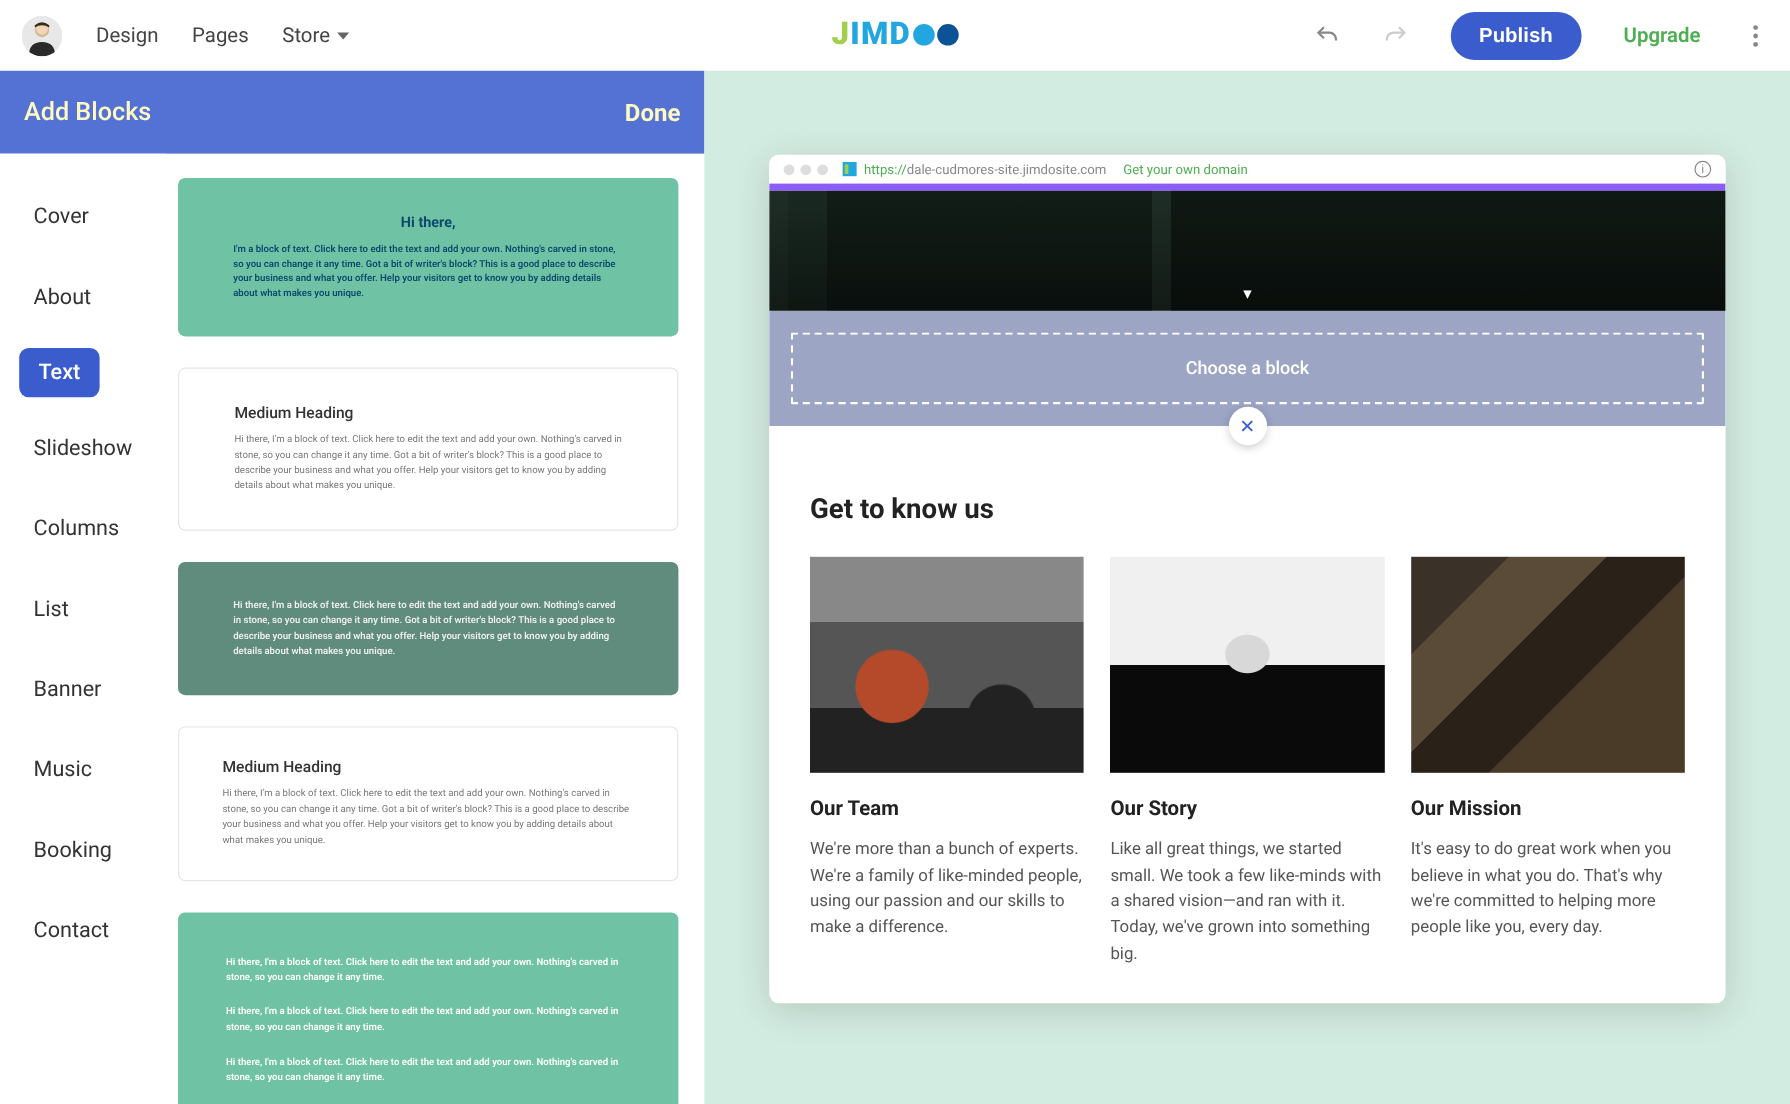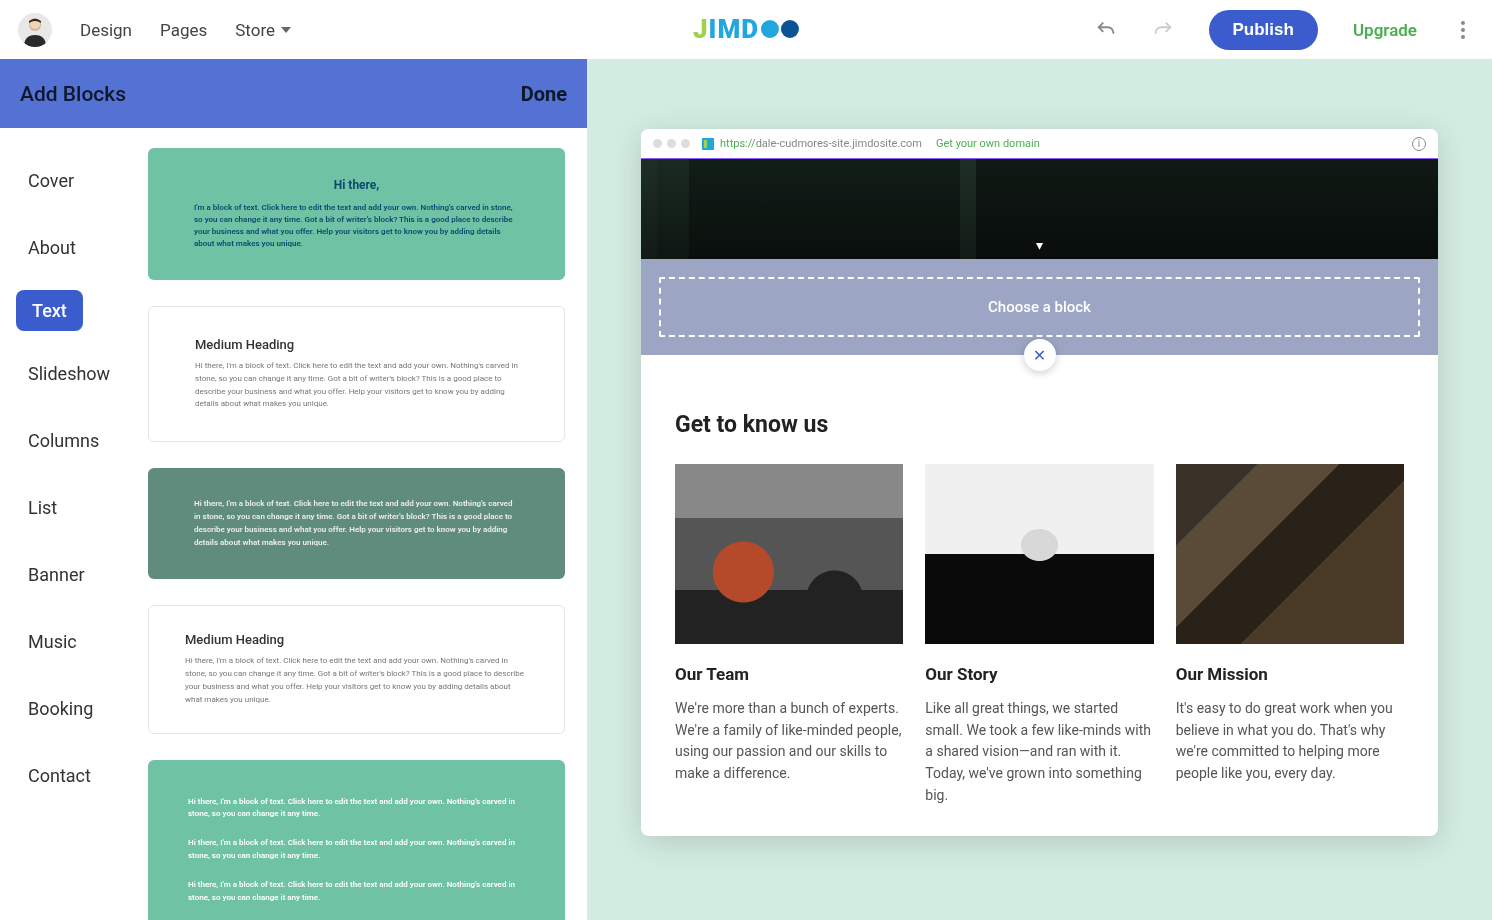--- a/index.html
+++ b/index.html
@@ -19,21 +19,21 @@
   .topright { margin-left:auto; display:flex; align-items:center; gap:35px; }
   .icon-undo, .icon-redo { width:22px; height:22px; color:#888; cursor:pointer; }
   .publish-btn { background:#3a5ccc; color:#fff; border:none; border-radius:22px; padding:10px 24px; font-size:17px; font-weight:600; cursor:pointer; }
   .upgrade-link { color:#4caf50; font-size:17px; font-weight:600; cursor:pointer; }
   .more-dots { width:22px; height:22px; color:#888; cursor:pointer; display:flex; flex-direction:column; justify-content:center; align-items:center; gap:3px;}
   .more-dots span{width:4px;height:4px;border-radius:50%;background:#888;}
 
   
   .main { display:flex; width:100%; height: calc(920px - 59px); }
   .leftpanel { width:587px; height:100%; display:flex; flex-direction:column; background:#fff; }
-  .panelheader { background:#5472d3; color:#0f172a; height:69px; display:flex; align-items:center; padding:0 20px; }
+  .panelheader { background:#5472d3; color:#fef9c3; height:69px; display:flex; align-items:center; padding:0 20px; }
   .panelheader .title { font-size:21px; font-weight:500; }
   .panelheader .done { margin-left:auto; font-size:20px; font-weight:700; cursor:pointer; }
   .panelbody { flex:1; display:flex; overflow:hidden; }
   .categories { width:138px; padding:28px 0 0 16px; background:#fff; }
   .cat-item { display:block; padding:14px 12px; font-size:18px; color:#333; cursor:pointer; border-radius:8px; margin-bottom:18px; }
   .cat-item.active { background:#3a5ccc; color:#fff; font-weight:500; padding:10px 16px; width:fit-content; }
 
   .blocks-col { flex:1; overflow-y:auto; padding:20px 22px 20px 10px; position:relative; }
   .blocks-col::-webkit-scrollbar { width:12px; }
   .blocks-col::-webkit-scrollbar-track { background:#f0f0f0; }
@@ -48,21 +48,21 @@
   .block-card .bp { font-size:8px; line-height:1.5; text-align:left; font-weight:600; }
   .block-card .bh-left { font-size:13px; font-weight:500; margin-bottom:8px; }
   .block-card .bp-left { font-size:8px; line-height:1.6; color:#777; }
   .block-card.dark-teal .bp-left { color:#eee; font-weight:600; }
   .block-card.teal2 .bpara{ font-size:8px; line-height:1.6; font-weight:600; color:#fff; margin-bottom:16px;}
   .block-card.teal2 .bpara:last-child{margin-bottom:0;}
 
   
   .rightcanvas { flex:1; background:#d3ece2; padding:70px 54px 0 54px; position:relative; overflow:hidden;}
   .browser { background:#fff; border-radius:8px; box-shadow:0 6px 30px rgba(0,0,0,0.15); overflow:hidden; }
-  .browser-bar { height:30px; display:flex; align-items:center; padding:0 12px; border-bottom:1px solid #8b5cf6; background:#fff; font-size:11px;}
+  .browser-bar { height:30px; display:flex; align-items:center; padding:0 12px; border-bottom:6px solid #8b5cf6; background:#fff; font-size:11px;}
   .traffic { display:flex; gap:5px; margin-right:12px;}
   .traffic span{width:9px;height:9px;border-radius:50%;background:#ddd;}
   .url-favicon{width:12px;height:12px;margin-right:6px;}
   .url-text{color:#888; font-size:11px;}
   .url-protocol{color:#4caf50;}
   .url-link{color:#4caf50; margin-left:14px; cursor:pointer;}
   .info-icon{margin-left:auto;width:14px;height:14px;border:1.5px solid #888;border-radius:50%;display:flex;align-items:center;justify-content:center;font-size:10px;color:#888;}
 
   .hero-strip{height:100px;background:linear-gradient(180deg,#1a2a22,#0e1612);position:relative;display:flex;align-items:flex-end;justify-content:center;}
   .hero-strip::before{content:"";position:absolute;inset:0;background:

